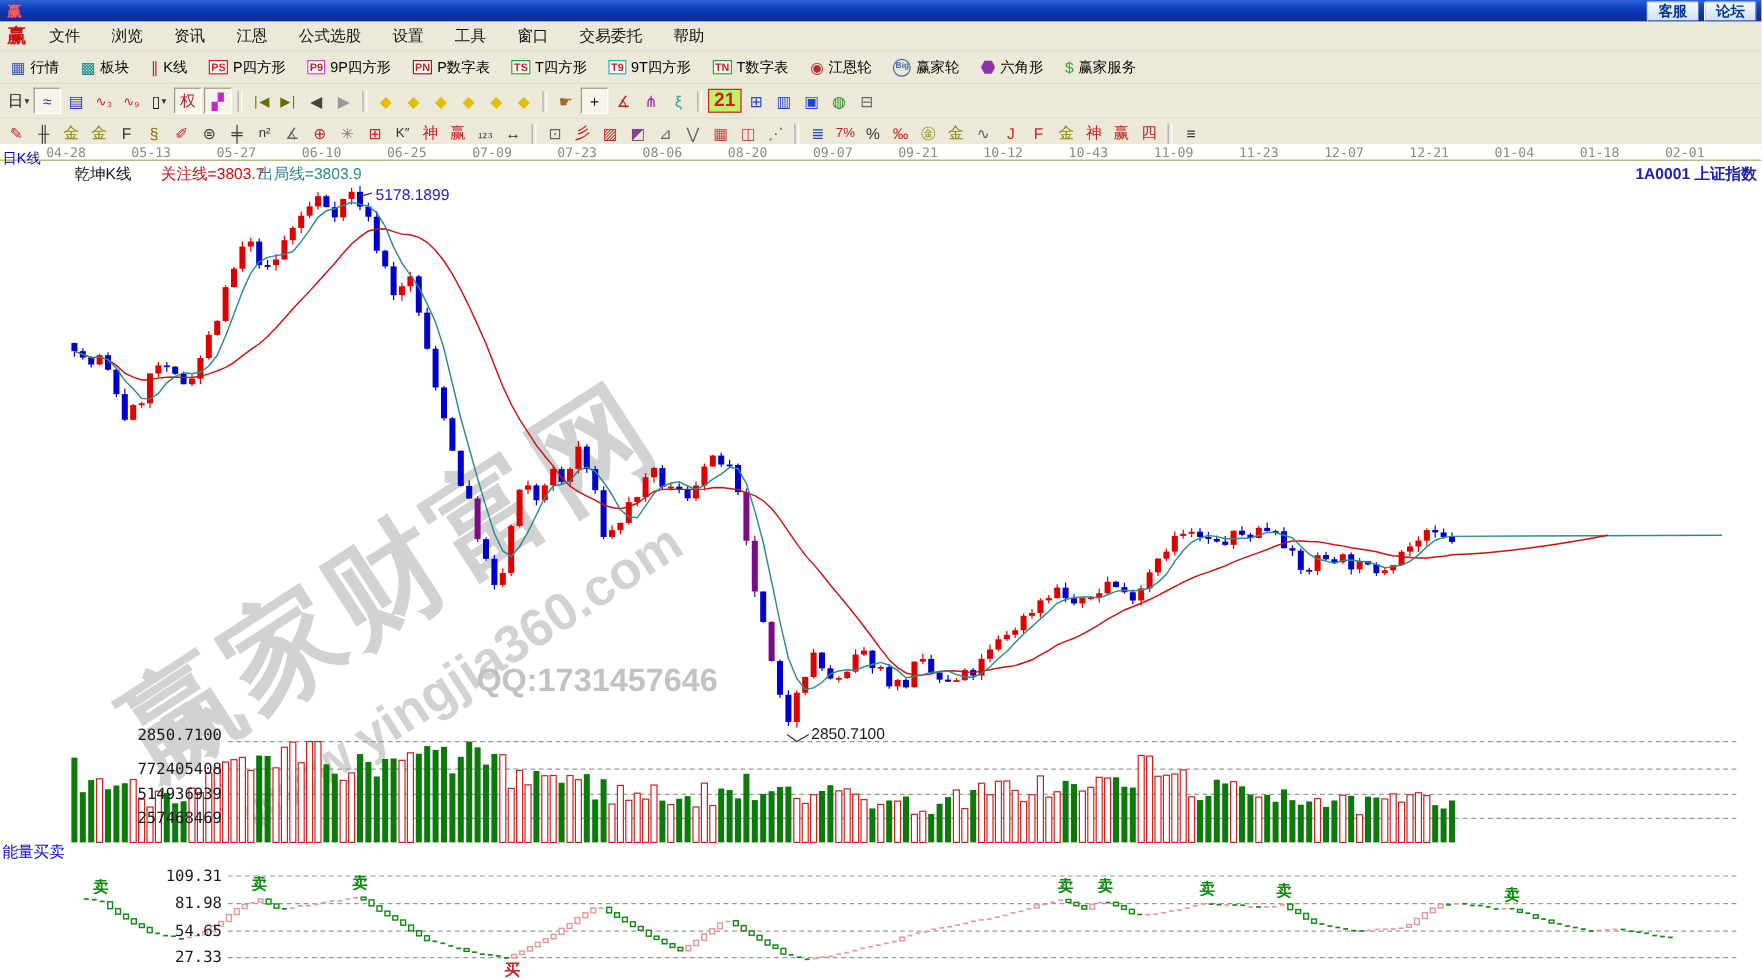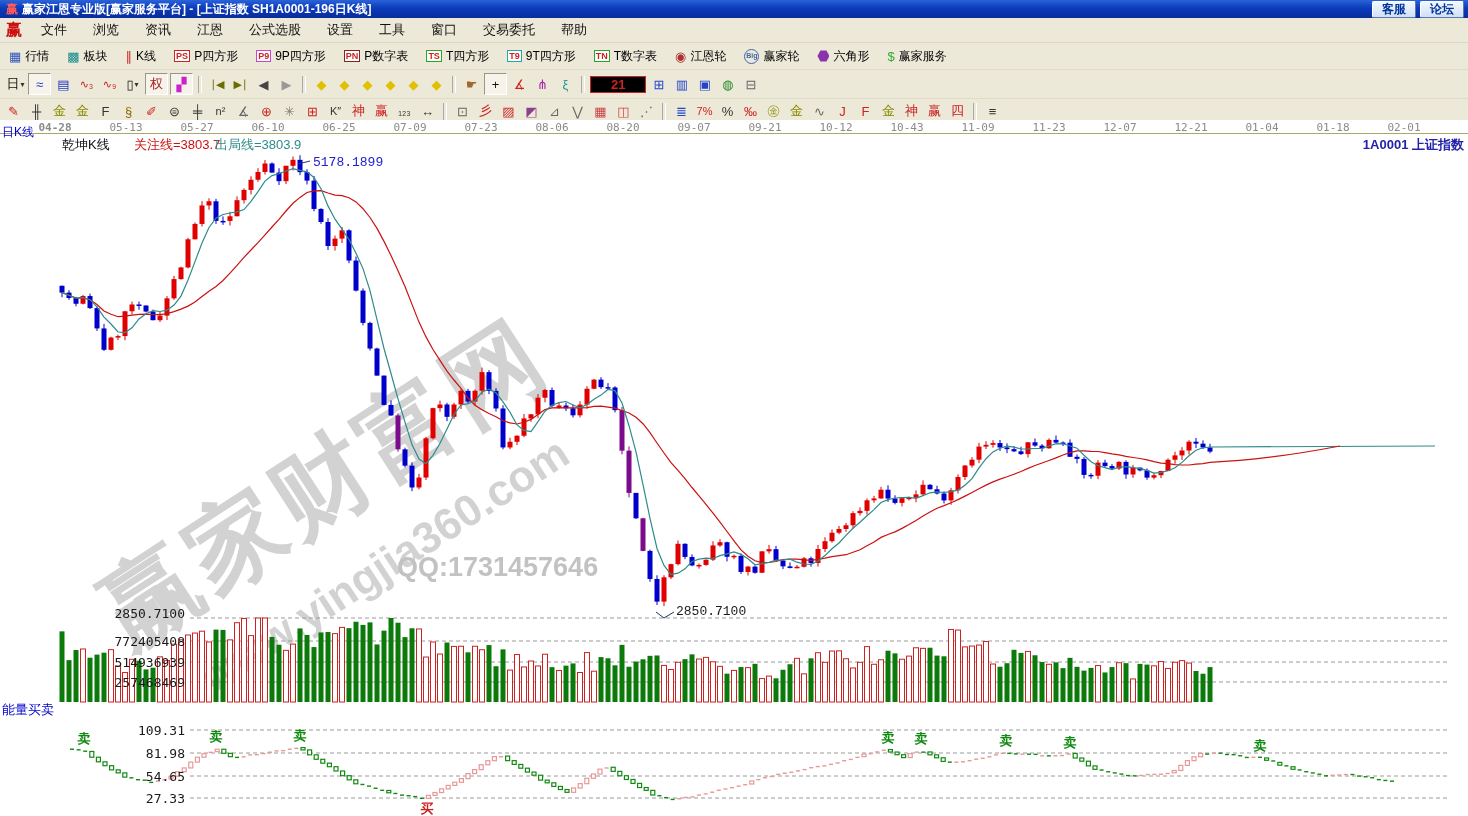--- a/index.html
+++ b/index.html
@@ -33,34 +33,33 @@
   .icon-btn.pressed{background:#f6f4ea;border:1px solid #9a968a;border-right-color:#fff;border-bottom-color:#fff;}
   .icon-btn .drop{font-size:8px;color:#333;margin-left:1px;}
   .sep{width:2px;height:17px;border-left:1px solid #aaa;border-right:1px solid #fff;margin:0 4px;}
   
   #chart{position:absolute;left:0;top:120px;width:1468px;height:696px;background:#fff;}
   #chart svg{position:absolute;left:0;top:0;}
   .date-lbl{position:absolute;top:1px;transform:translateX(-50%);font-family:"DejaVu Sans Mono",monospace;
     font-size:11px;color:#8a8a8a;white-space:nowrap;}
   .axis-line{position:absolute;left:0;top:13px;width:1468px;height:1px;background:#a8a868;}
   .hdr{position:absolute;top:16px;font-size:13px;white-space:nowrap;}
-  .lbl{position:absolute;font-family:Liberation Mono, monospace;font-size:13px;color:#1a1a1a;white-space:nowrap;}
+  .lbl{position:absolute;font-family:Liberation Sans, sans-serif;font-size:13px;color:#1a1a1a;white-space:nowrap;}
   .scale{position:absolute;left:28px;width:157px;text-align:right;font-family:"DejaVu Sans Mono",monospace;
     font-size:13px;color:#1a1a1a;white-space:nowrap;}
   .wm{position:absolute;color:#d2d2d2;font-weight:bold;pointer-events:none;white-space:nowrap;}
   #wm-main{left:70px;top:300px;font-size:96px;letter-spacing:6px;transform:rotate(-33deg);}
   #wm-url{left:170px;top:420px;font-size:44px;transform:rotate(-33deg);}
   #wm-qq{left:376px;top:432px;font-size:27px;color:#c2c2c2;margin-left:21px;}
 </style>
 </head>
 <body>
 
 <div class="titlebar">
   <span class="brand">赢</span>
-  <span>赢家江恩专业版[赢家服务平台] - [上证指数  SH1A0001-196日K线]</span>
   <span class="spacer"></span>
   <div id="titlebar-btns" style="display:flex;margin-right:2px;">
       <div class="tb-btn">客服</div>
       <div class="tb-btn">论坛</div>
     </div>
 </div>
 
 <div class="menubar">
   <span class="logo">赢</span>
   <div id="menu-items" style="display:flex;">
@@ -201,21 +200,21 @@
       <span style="color: rgb(204, 34, 34);">∡</span>
     </div>
     <div class="icon-btn">
       <span style="color: rgb(170, 34, 170);">⋔</span>
     </div>
     <div class="icon-btn">
       <span style="color: rgb(34, 153, 153);">ξ</span>
     </div>
     <span class="sep"></span>
     <div class="icon-btn">
-      <span style="color: rgb(204, 34, 34); border: 1px solid rgb(204, 34, 34); font-size: 13px; padding: 0px 20px; font-weight: bold; background: #000000;">21</span>
+      <span style="color: rgb(204, 34, 34); border: 1px solid rgb(204, 34, 34); font-size: 16px; padding: 0px 4px; font-weight: bold; background: #bef264;">21</span>
     </div>
     <div class="icon-btn">
       <span style="color: rgb(34, 68, 204);">⊞</span>
     </div>
     <div class="icon-btn">
       <span style="color: rgb(34, 68, 204);">▥</span>
     </div>
     <div class="icon-btn">
       <span style="color: rgb(34, 68, 204);">▣</span>
     </div>
@@ -353,21 +352,21 @@
       <span style="color: rgb(204, 34, 34);">四</span>
     </div>
     <span class="sep"></span>
     <div class="icon-btn">
       <span style="color: rgb(51, 51, 51);">≡</span>
     </div>
   </div>
 
 <div id="chart">
   <div id="date-axis">
-      <span class="date-lbl" style="left: 55px; font-weight: bold;">04-28</span>
+      <span class="date-lbl" style="left: 55px;">04-28</span>
       <span class="date-lbl" style="left: 126px;">05-13</span>
       <span class="date-lbl" style="left: 197px;">05-27</span>
       <span class="date-lbl" style="left: 268px;">06-10</span>
       <span class="date-lbl" style="left: 339px;">06-25</span>
       <span class="date-lbl" style="left: 410px;">07-09</span>
       <span class="date-lbl" style="left: 481px;">07-23</span>
       <span class="date-lbl" style="left: 552px;">08-06</span>
       <span class="date-lbl" style="left: 623px;">08-20</span>
       <span class="date-lbl" style="left: 694px;">09-07</span>
       <span class="date-lbl" style="left: 765px;">09-21</span>

